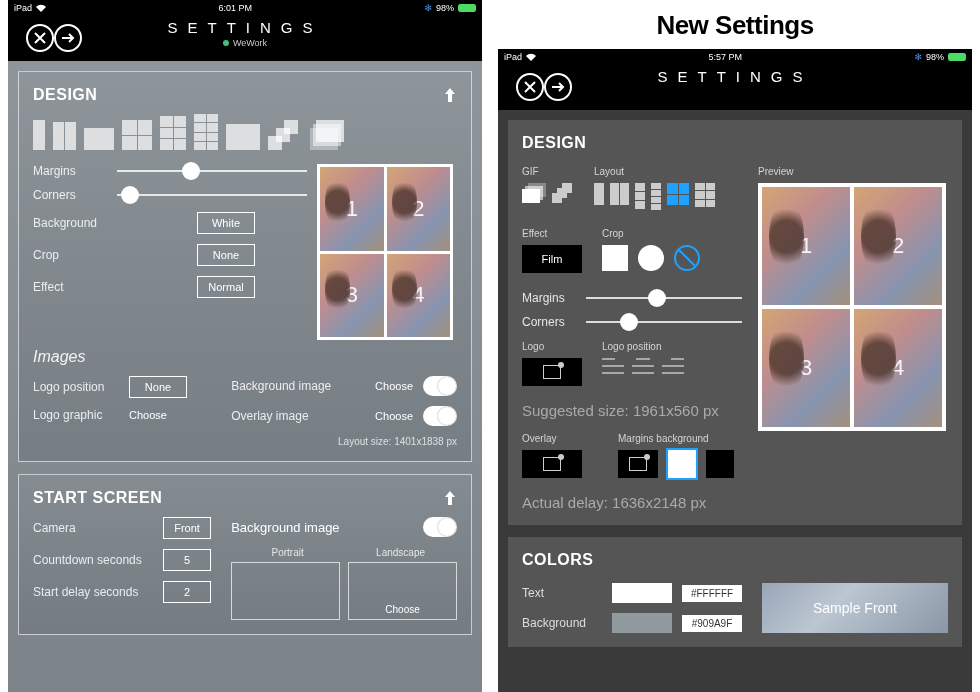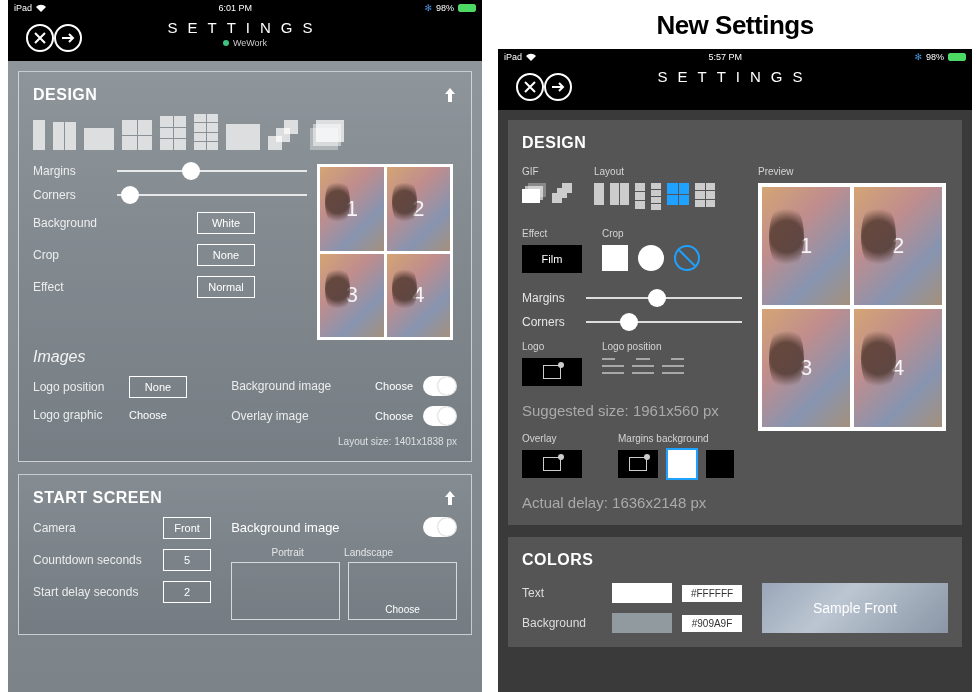--- a/index.html
+++ b/index.html
@@ -262,21 +262,21 @@
                 <span class="outline-btn" style="min-width:48px">2</span>
               </div>
             </div>
             <div style="flex:1.2">
               <div class="row-setting">
                 <div style="flex:1;font-size:13px">Background image</div>
                 <span class="toggle"></span>
               </div>
               <div style="display:flex;font-size:10px;color:rgba(255,255,255,0.8);margin-bottom:4px">
                 <div style="flex:1;text-align:center">Portrait</div>
-                <div style="flex:1;text-align:left">Landscape</div>
+                <div style="flex:1;text-align:center">Landscape</div>
               </div>
               <div style="display:flex;gap:8px">
                 <div class="thumb-box"></div>
                 <div class="thumb-box">Choose</div>
               </div>
             </div>
           </div>
         </div>
       </div>
     </div>

